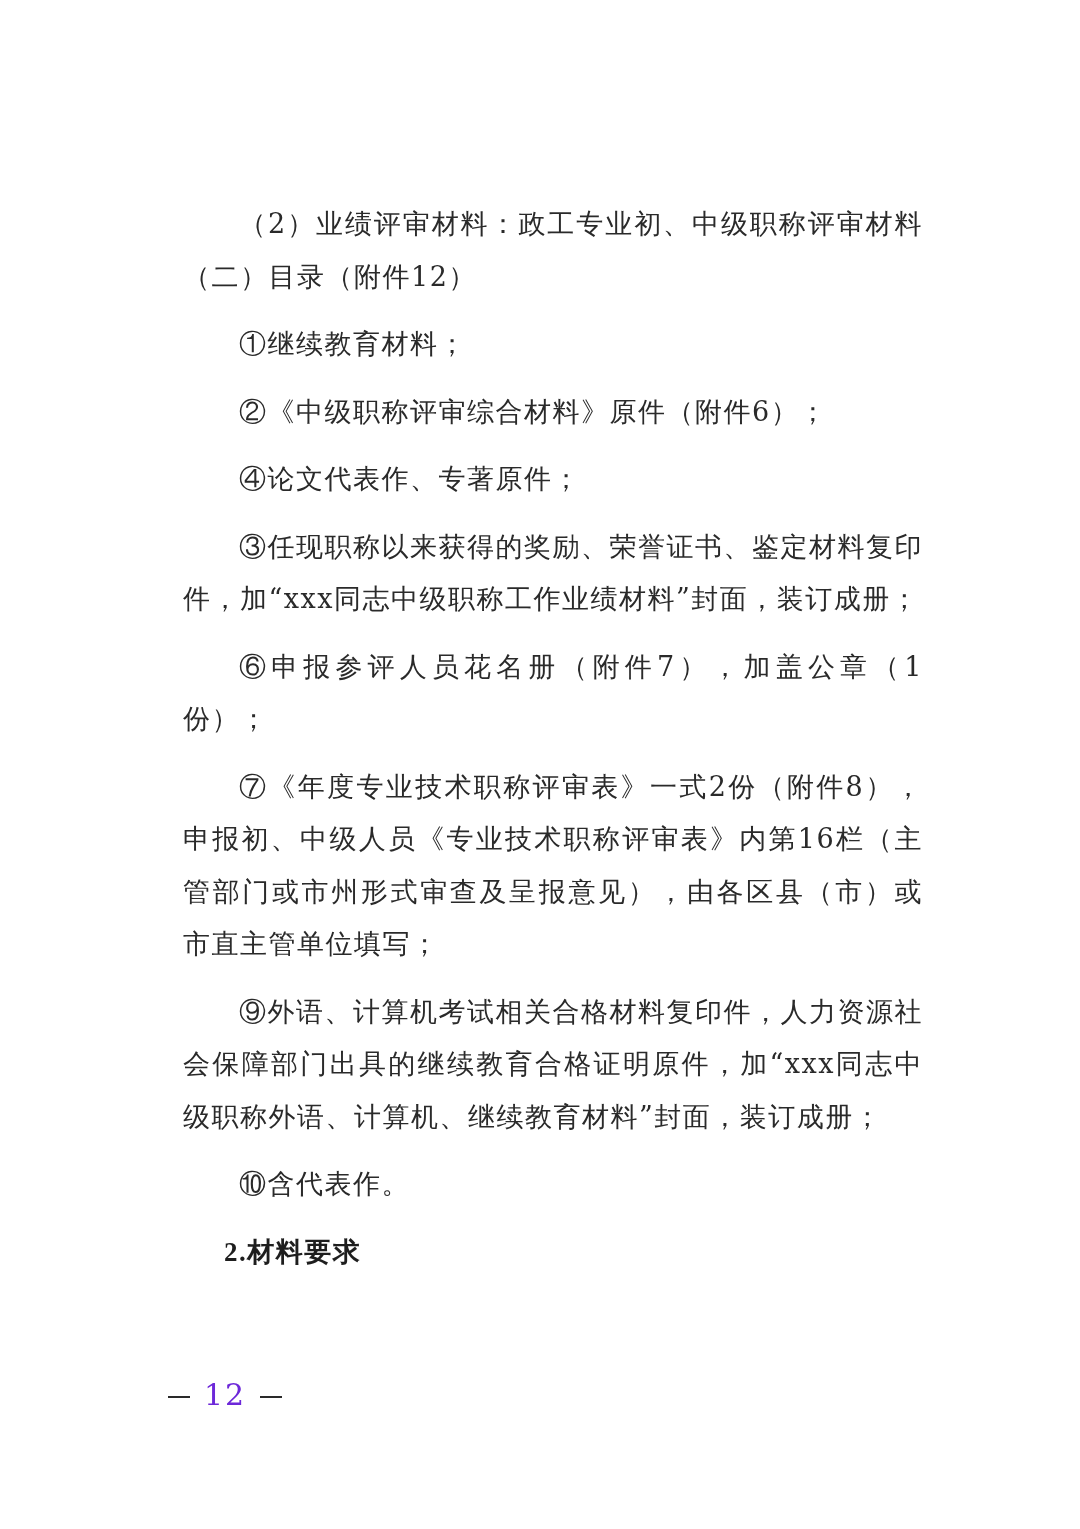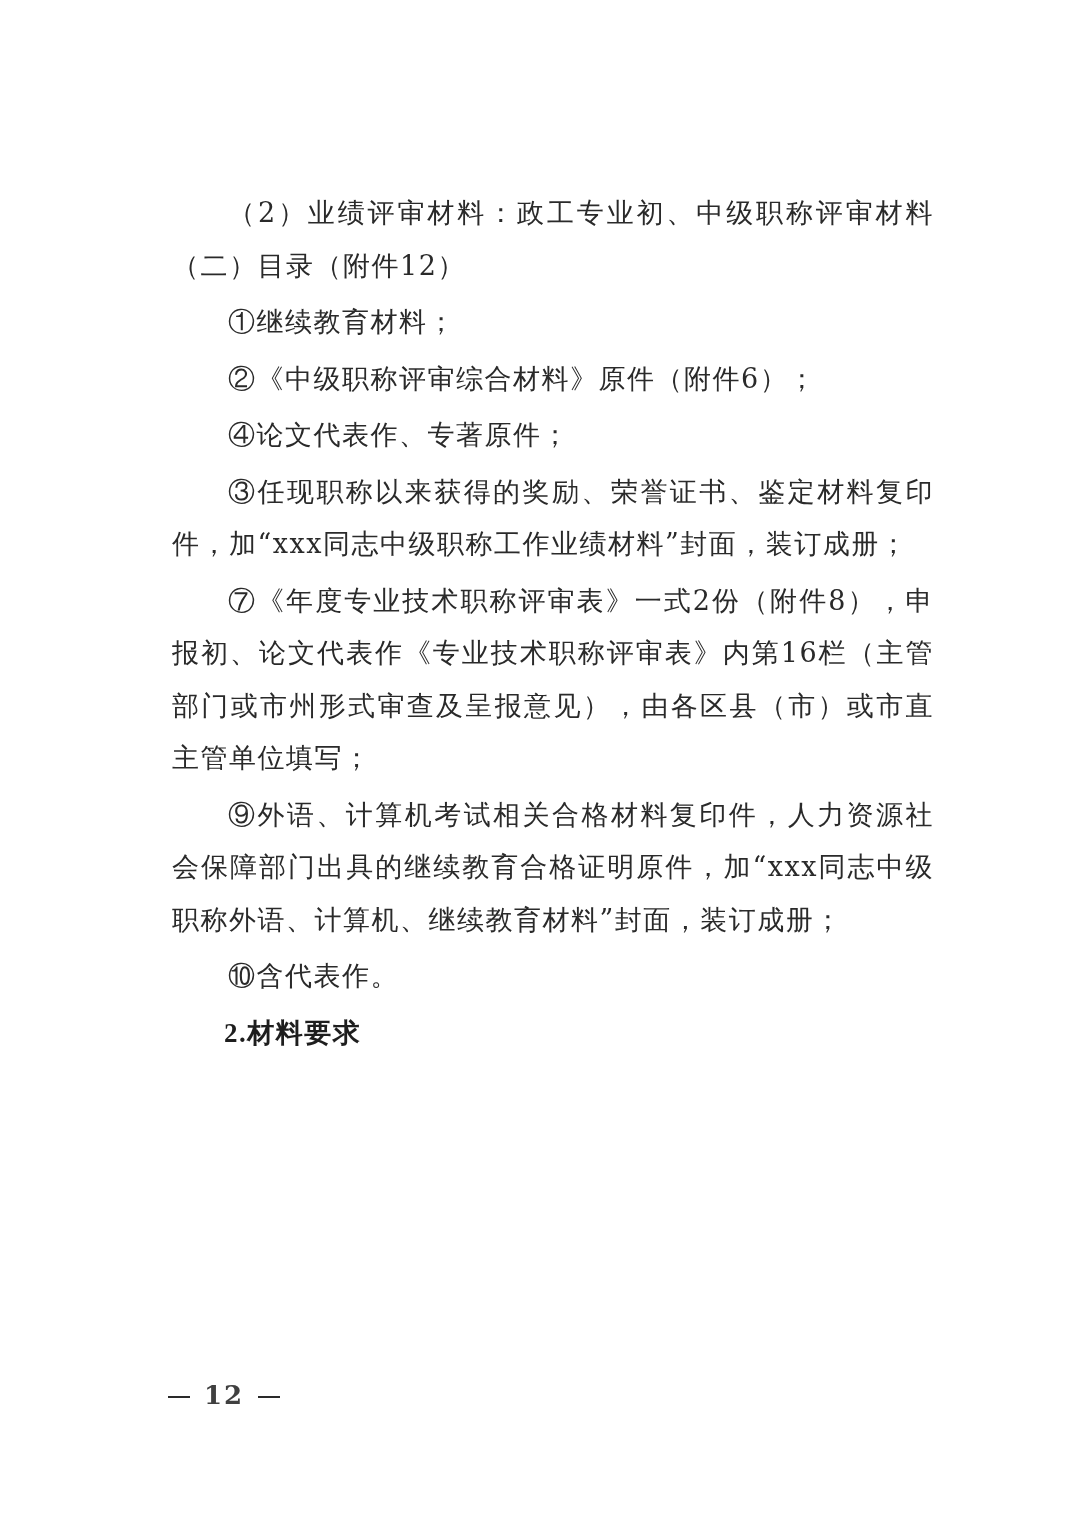--- a/index.html
+++ b/index.html
@@ -20,45 +20,44 @@
       left: 168px;
       top: 183px;
       width: 770px;
     }
     .para {
       font-size: 27px;
       line-height: 52.5px;
       letter-spacing: 1.5px;
       text-align: justify;
       text-align-last: left;
-      margin: 4px;
+      margin: 15px;
       padding: 0;
     }
     .indent {
       text-indent: 56px;
     }
     .heading {
       font-size: 27px;
       line-height: 52.5px;
       font-weight: bold;
       text-indent: 56px;
       letter-spacing: 1.5px;
       margin: 0;
       color: #1e1e1e;
       font-family: Liberation Serif, serif;
     }
     .footer {
       position: absolute;
       left: 168px;
       top: 1375px;
-      font-size: 26px;
+      font-size: 30px;
       line-height: 40px;
-      color: #404040;
+      color: #6d28d9;
       letter-spacing: 2px;
-      font-weight: bold;
     }
     .footer .dash {
       display: inline-block;
       width: 22px;
       height: 2px;
       background: #2a2a2a;
       vertical-align: middle;
       margin: 0 14px;
     }
     .footer .dash:first-child { margin-left: 0; }
@@ -71,22 +70,23 @@
 
   <p class="para indent"><span>①</span><span>继续教育材料；</span></p>
 
   <p class="para indent"><span>②</span><span>《中级职称评审综合材料》原件（附件6）；</span></p>
 
   <p class="para indent"><span>④</span><span>论文代表作、专著原件；</span></p>
 
   <p class="para indent"><span>③</span><span>任现职称以来获得的奖励、荣誉证书、鉴定材料复印件，加“xxx同志中级职称工作业绩材料”封面，装订成册；</span></p>
 
 
+  <p class="para indent"><span>⑥</span><span>申报参评人员花名册（附件7），加盖公章（1份）；</span></p>
 
-  <p class="para indent"><span>⑦</span><span>《年度专业技术职称评审表》一式2份（附件8），申报初、论文代表作《专业技术职称评审表》内第16栏（主管部门或市州形式审查及呈报意见），由各区县（市）或市直主管单位填写；</span></p>
+  <p class="para indent"><span>⑦</span><span>《年度专业技术职称评审表》一式2份（附件8），申报初、中级人员《专业技术职称评审表》内第16栏（主管部门或市州形式审查及呈报意见），由各区县（市）或市直主管单位填写；</span></p>
 
 
   <p class="para indent"><span>⑨</span><span>外语、计算机考试相关合格材料复印件，人力资源社会保障部门出具的继续教育合格证明原件，加“xxx同志中级职称外语、计算机、继续教育材料”封面，装订成册；</span></p>
 
   <p class="para indent"><span>⑩</span><span>含代表作。</span></p>
 
   <p class="heading">2.材料要求</p>
 </div>
 
 <div class="footer">

